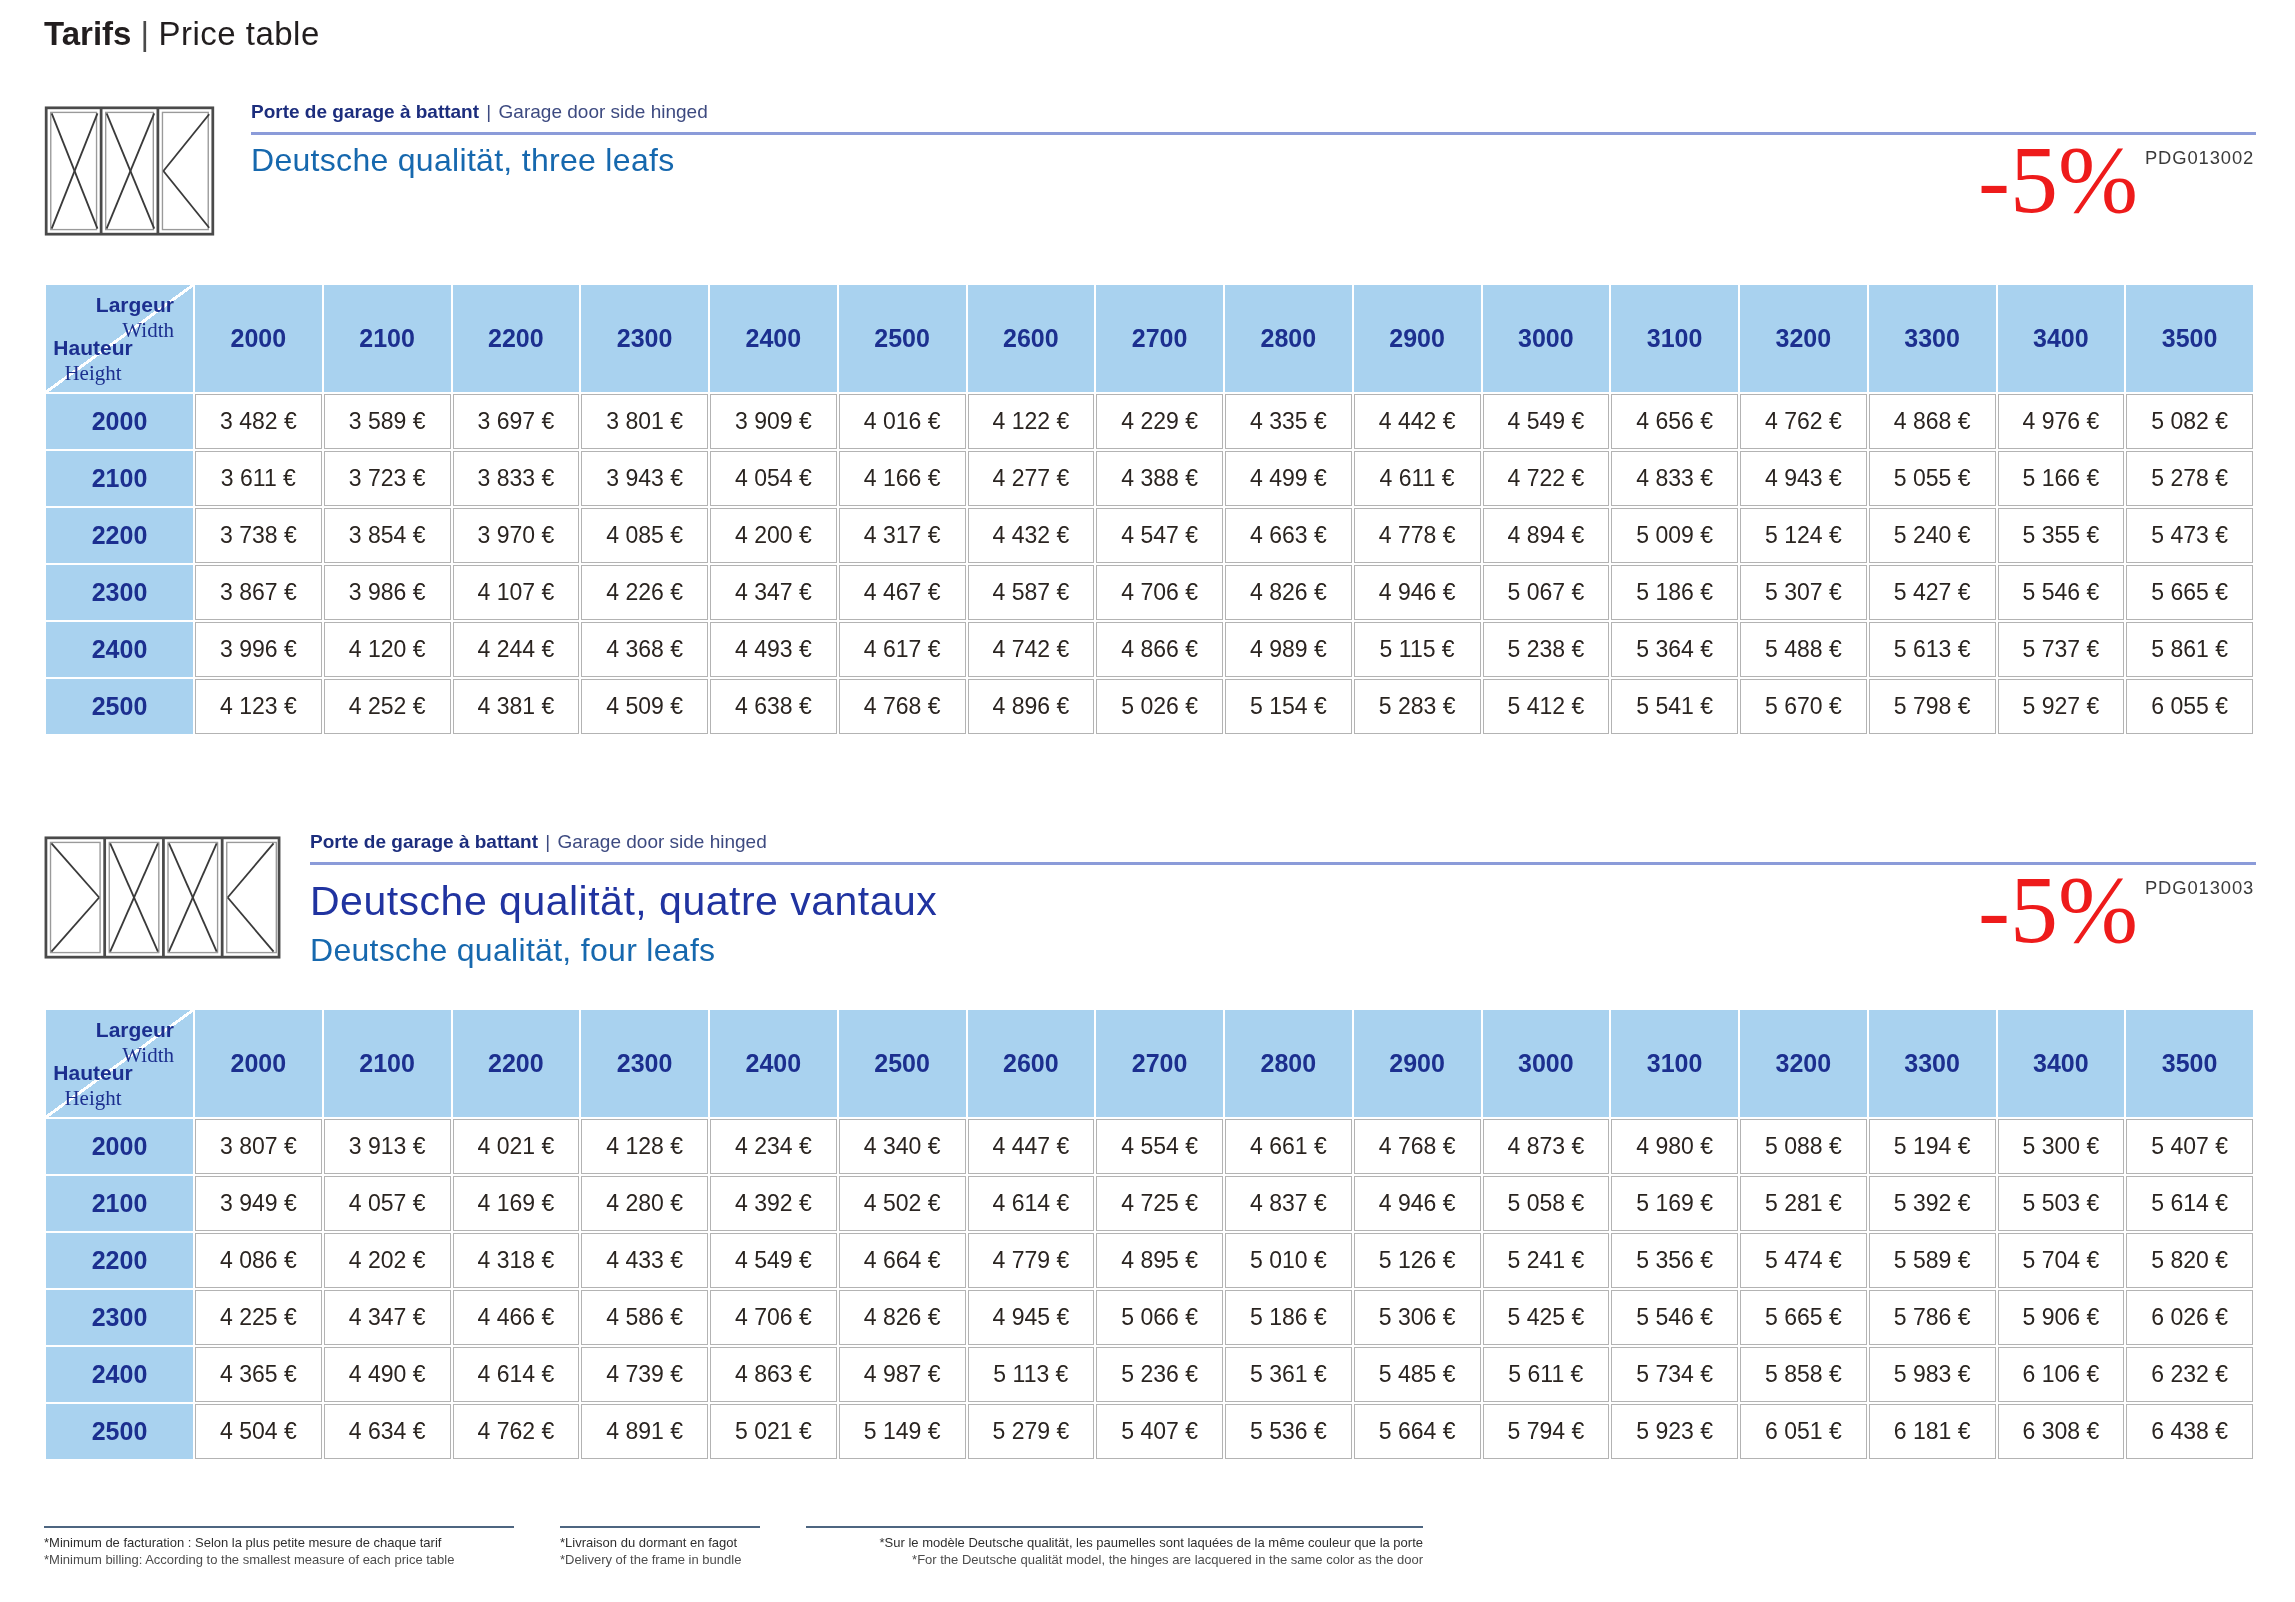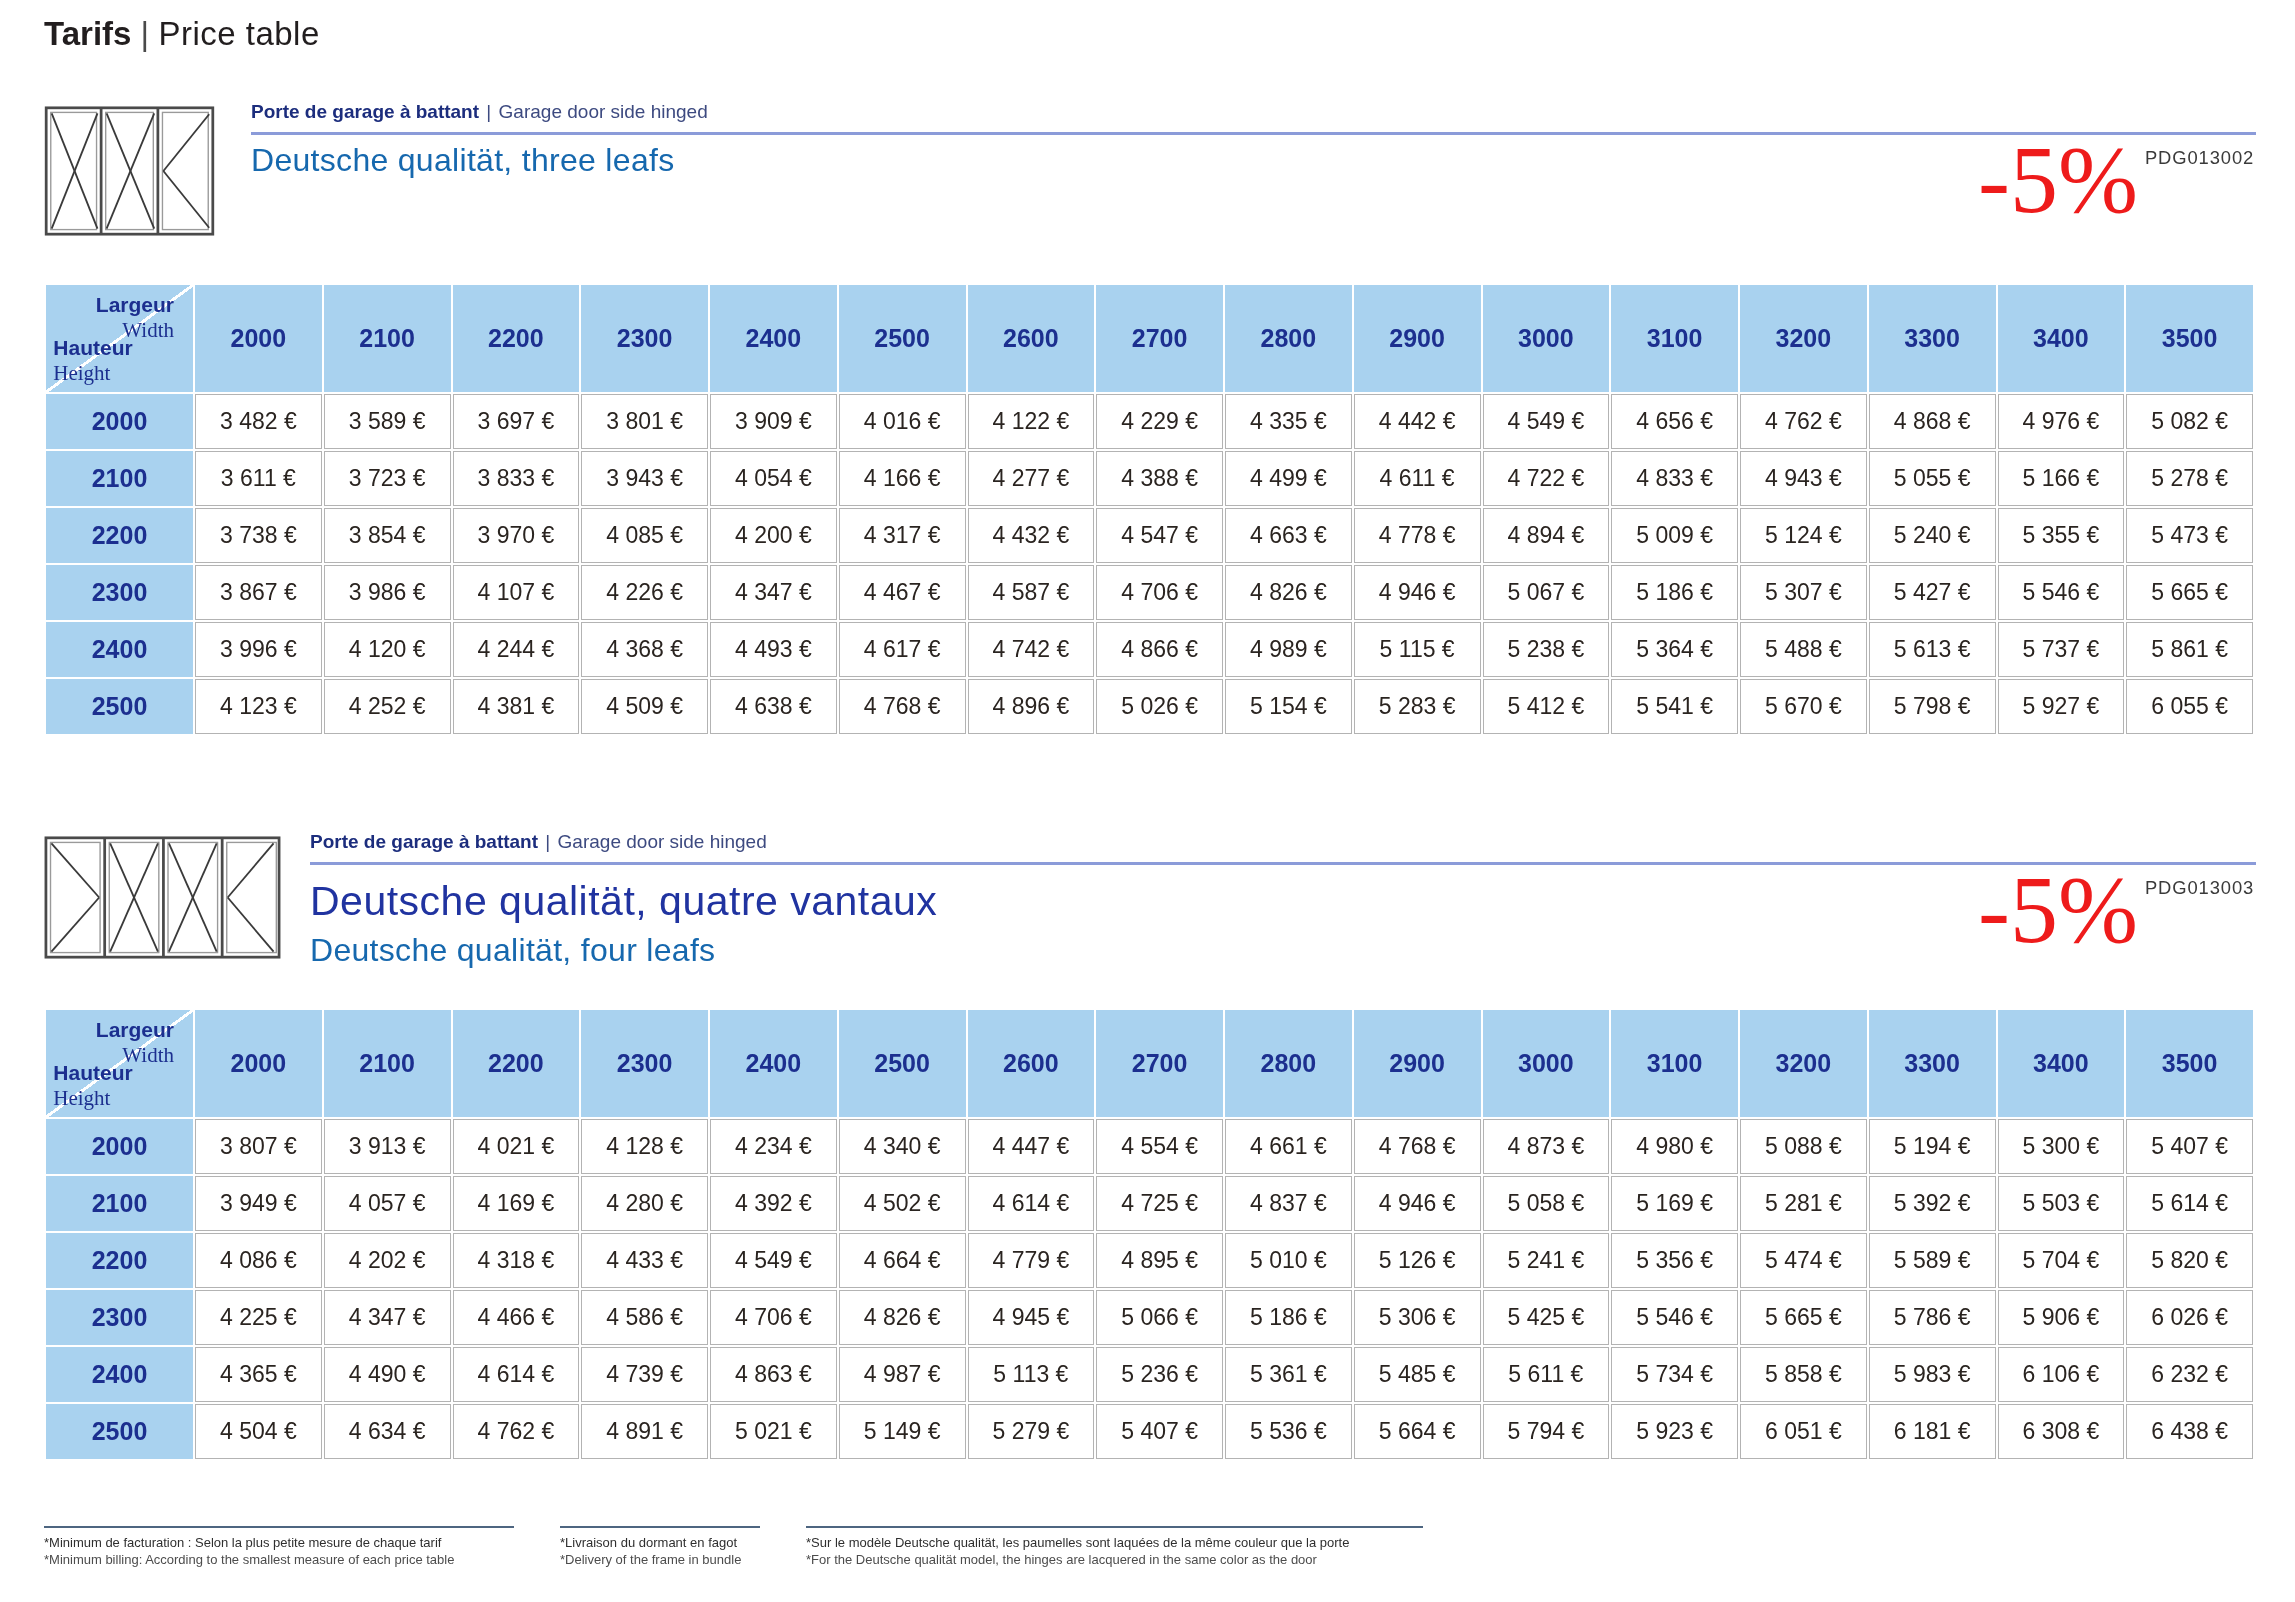--- a/index.html
+++ b/index.html
@@ -33,32 +33,32 @@
   table.price-table thead tr{height:107px;}
   table.price-table tbody tr{height:55px;}
   th.w-head,th.h-head{background:#a9d2ef;color:#1c2f8f;font-size:25px;font-weight:bold;text-align:center;}
   td.price{background:#ffffff;border:0.9px solid #b3b3b3;color:#2a2420;font-size:23px;
            font-weight:normal;text-align:center;white-space:nowrap;}
   th.corner-cell{position:relative;padding:0;
     background:linear-gradient(to bottom right,#a9d2ef 49.2%,#ffffff 49.2%,#ffffff 50.9%,#a9d2ef 50.9%);}
   .c-top,.c-bot{position:absolute;display:flex;flex-direction:column;color:#1c2f8f;
                 font-size:21px;line-height:1.18;font-style:normal;}
   .c-top{top:8.3px;right:19px;text-align:right;}
-  .c-bot{bottom:6.4px;left:7.3px;text-align:left;}
+  .c-bot{bottom:6.4px;left:7.3px;text-align:center;}
   .c-top b,.c-bot b{font-weight:bold;}
   .c-top i,.c-bot i{font-style:normal;font-weight:normal;font-family:Liberation Serif, serif;}
 
   
   .footnotes{position:absolute;left:44px;top:1526px;display:flex;gap:46px;}
   .footnote{border-top:2.8px solid #4d6580;padding-top:5.5px;font-size:13px;color:#3d3d3d;line-height:1.35;}
   .footnote .fn-fr{display:block;color:#2f2f2f;}
   .footnote .fn-en{display:block;color:#4c4c4c;}
   .fn-0{width:470px;}
   .fn-1{width:200px;}
-  .fn-2{width:617px;}
+  .fn-2{width:617px;text-align:right;}
 </style>
 </head>
 <body>
 
 <div class="page">
 
   <div class="page-title">
     <span class="t-fr">Tarifs</span><span class="t-sep">|</span><span class="t-en">Price table</span>
   </div>
 

